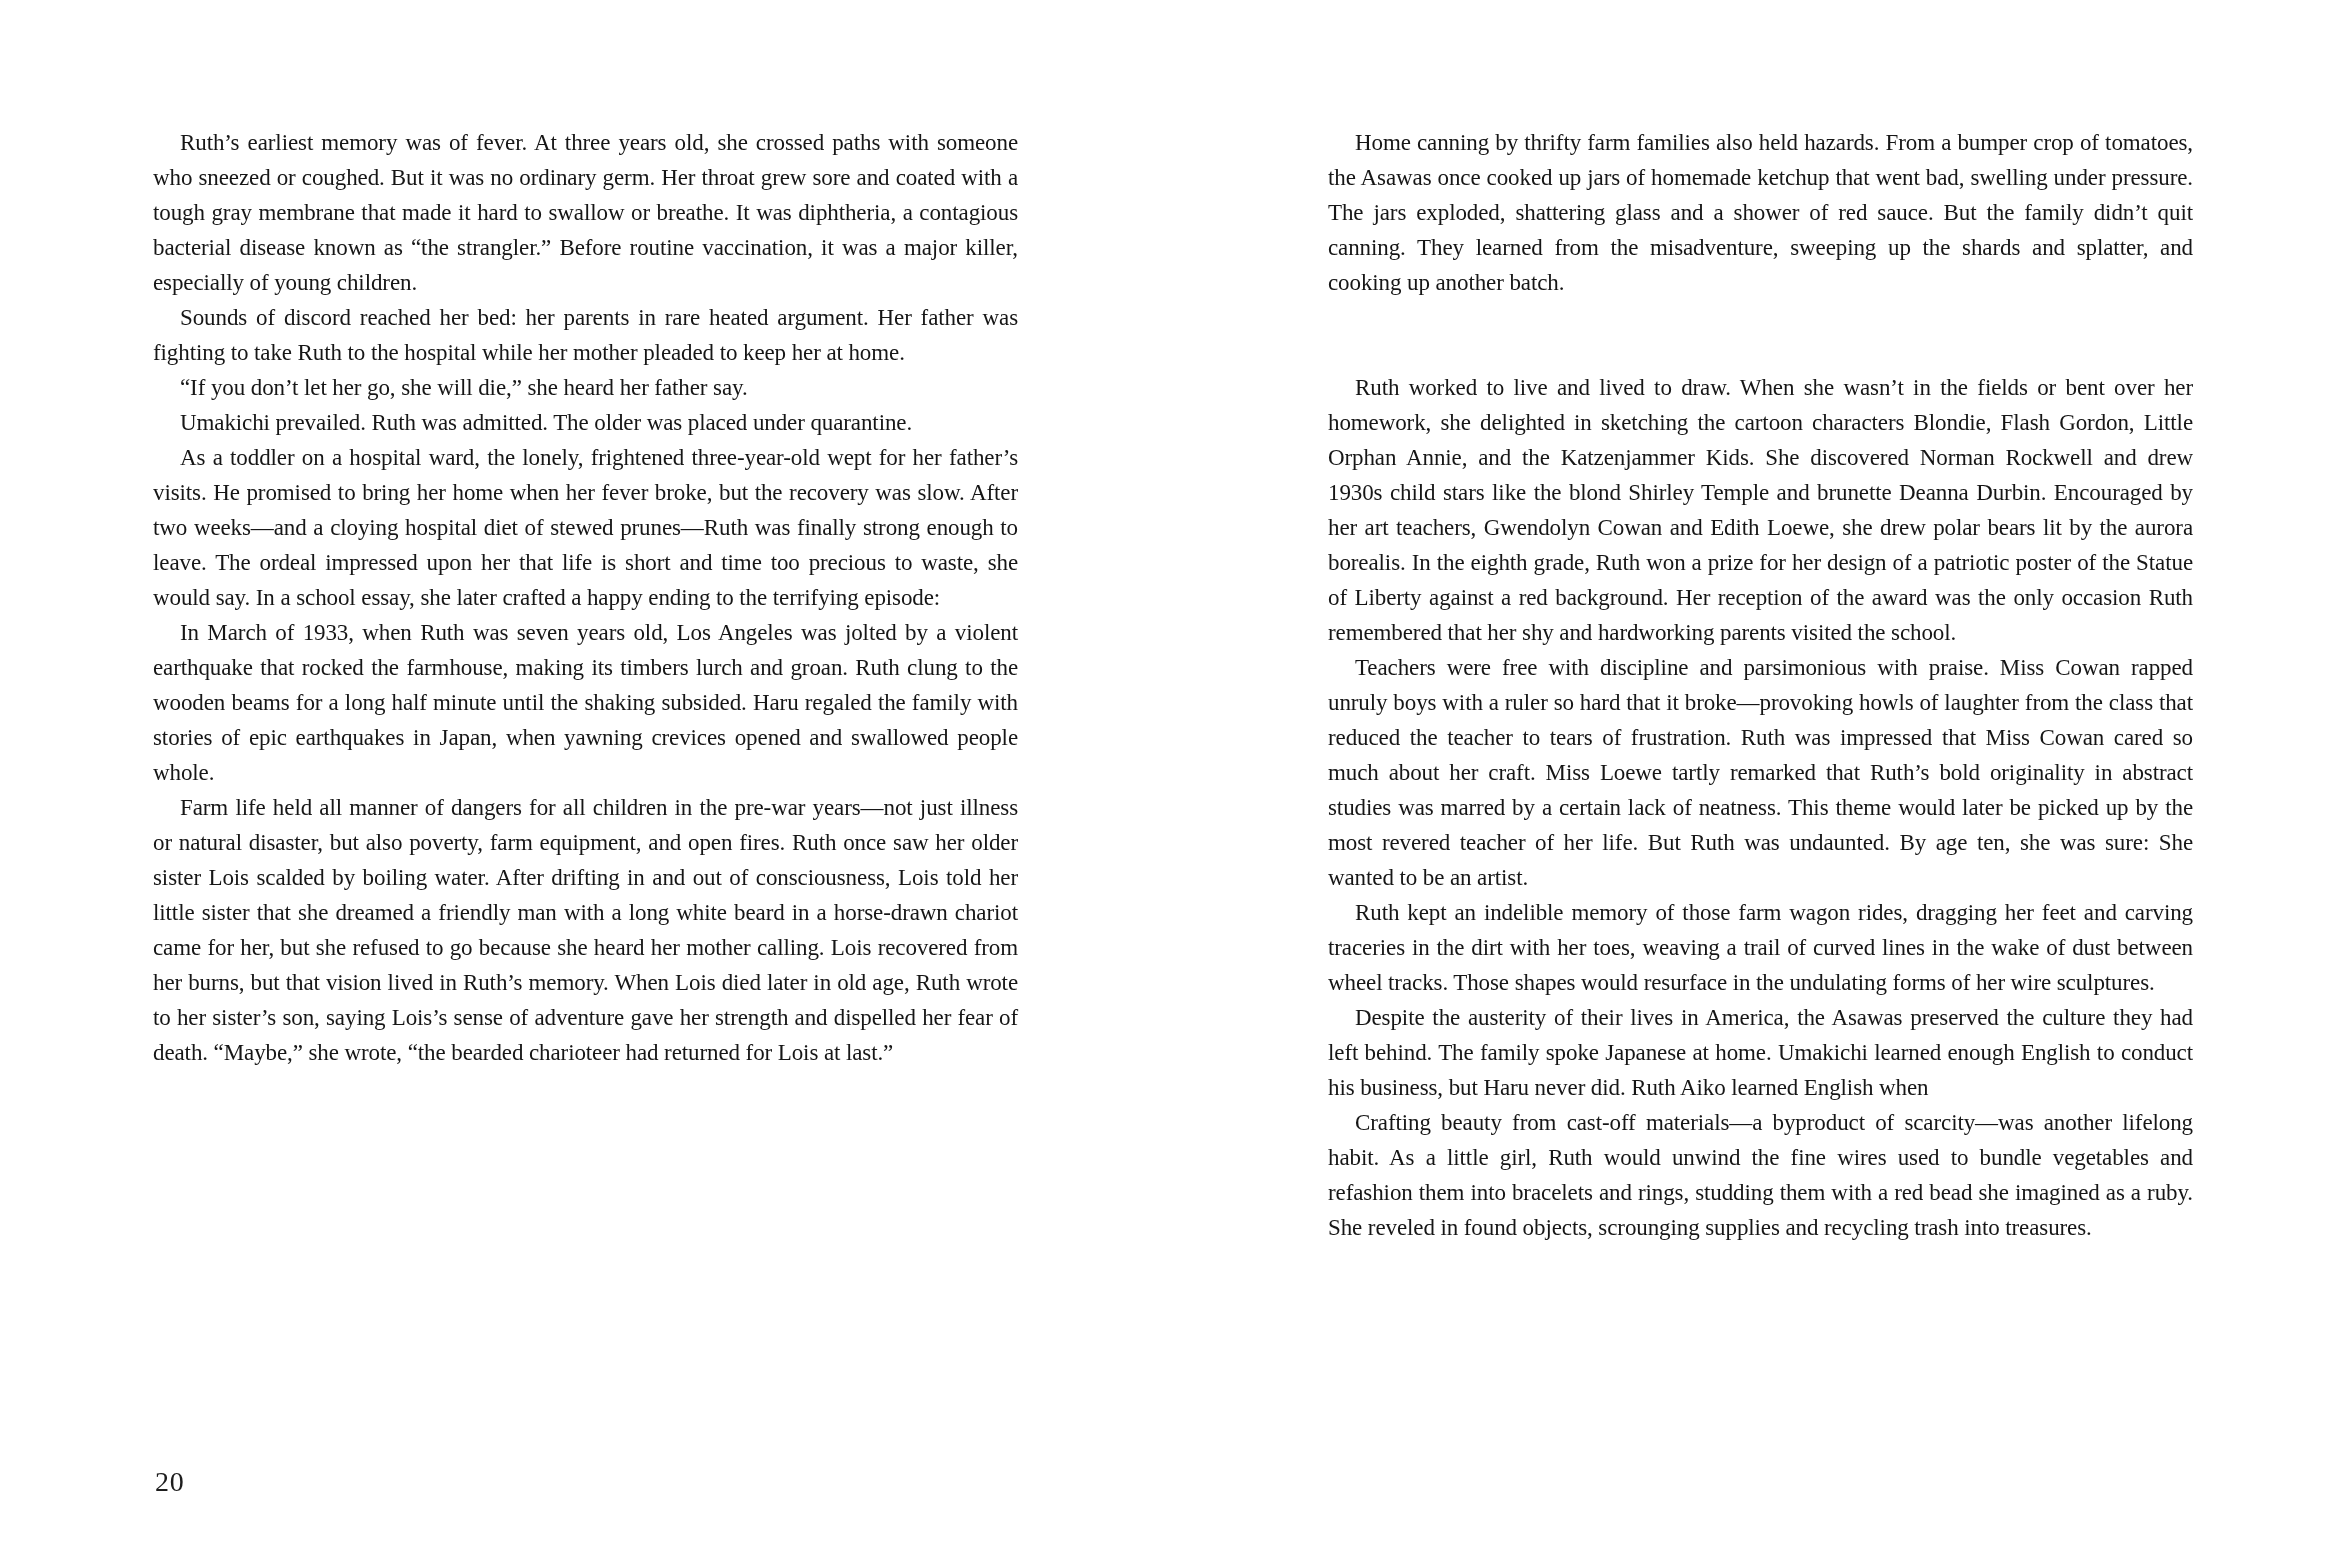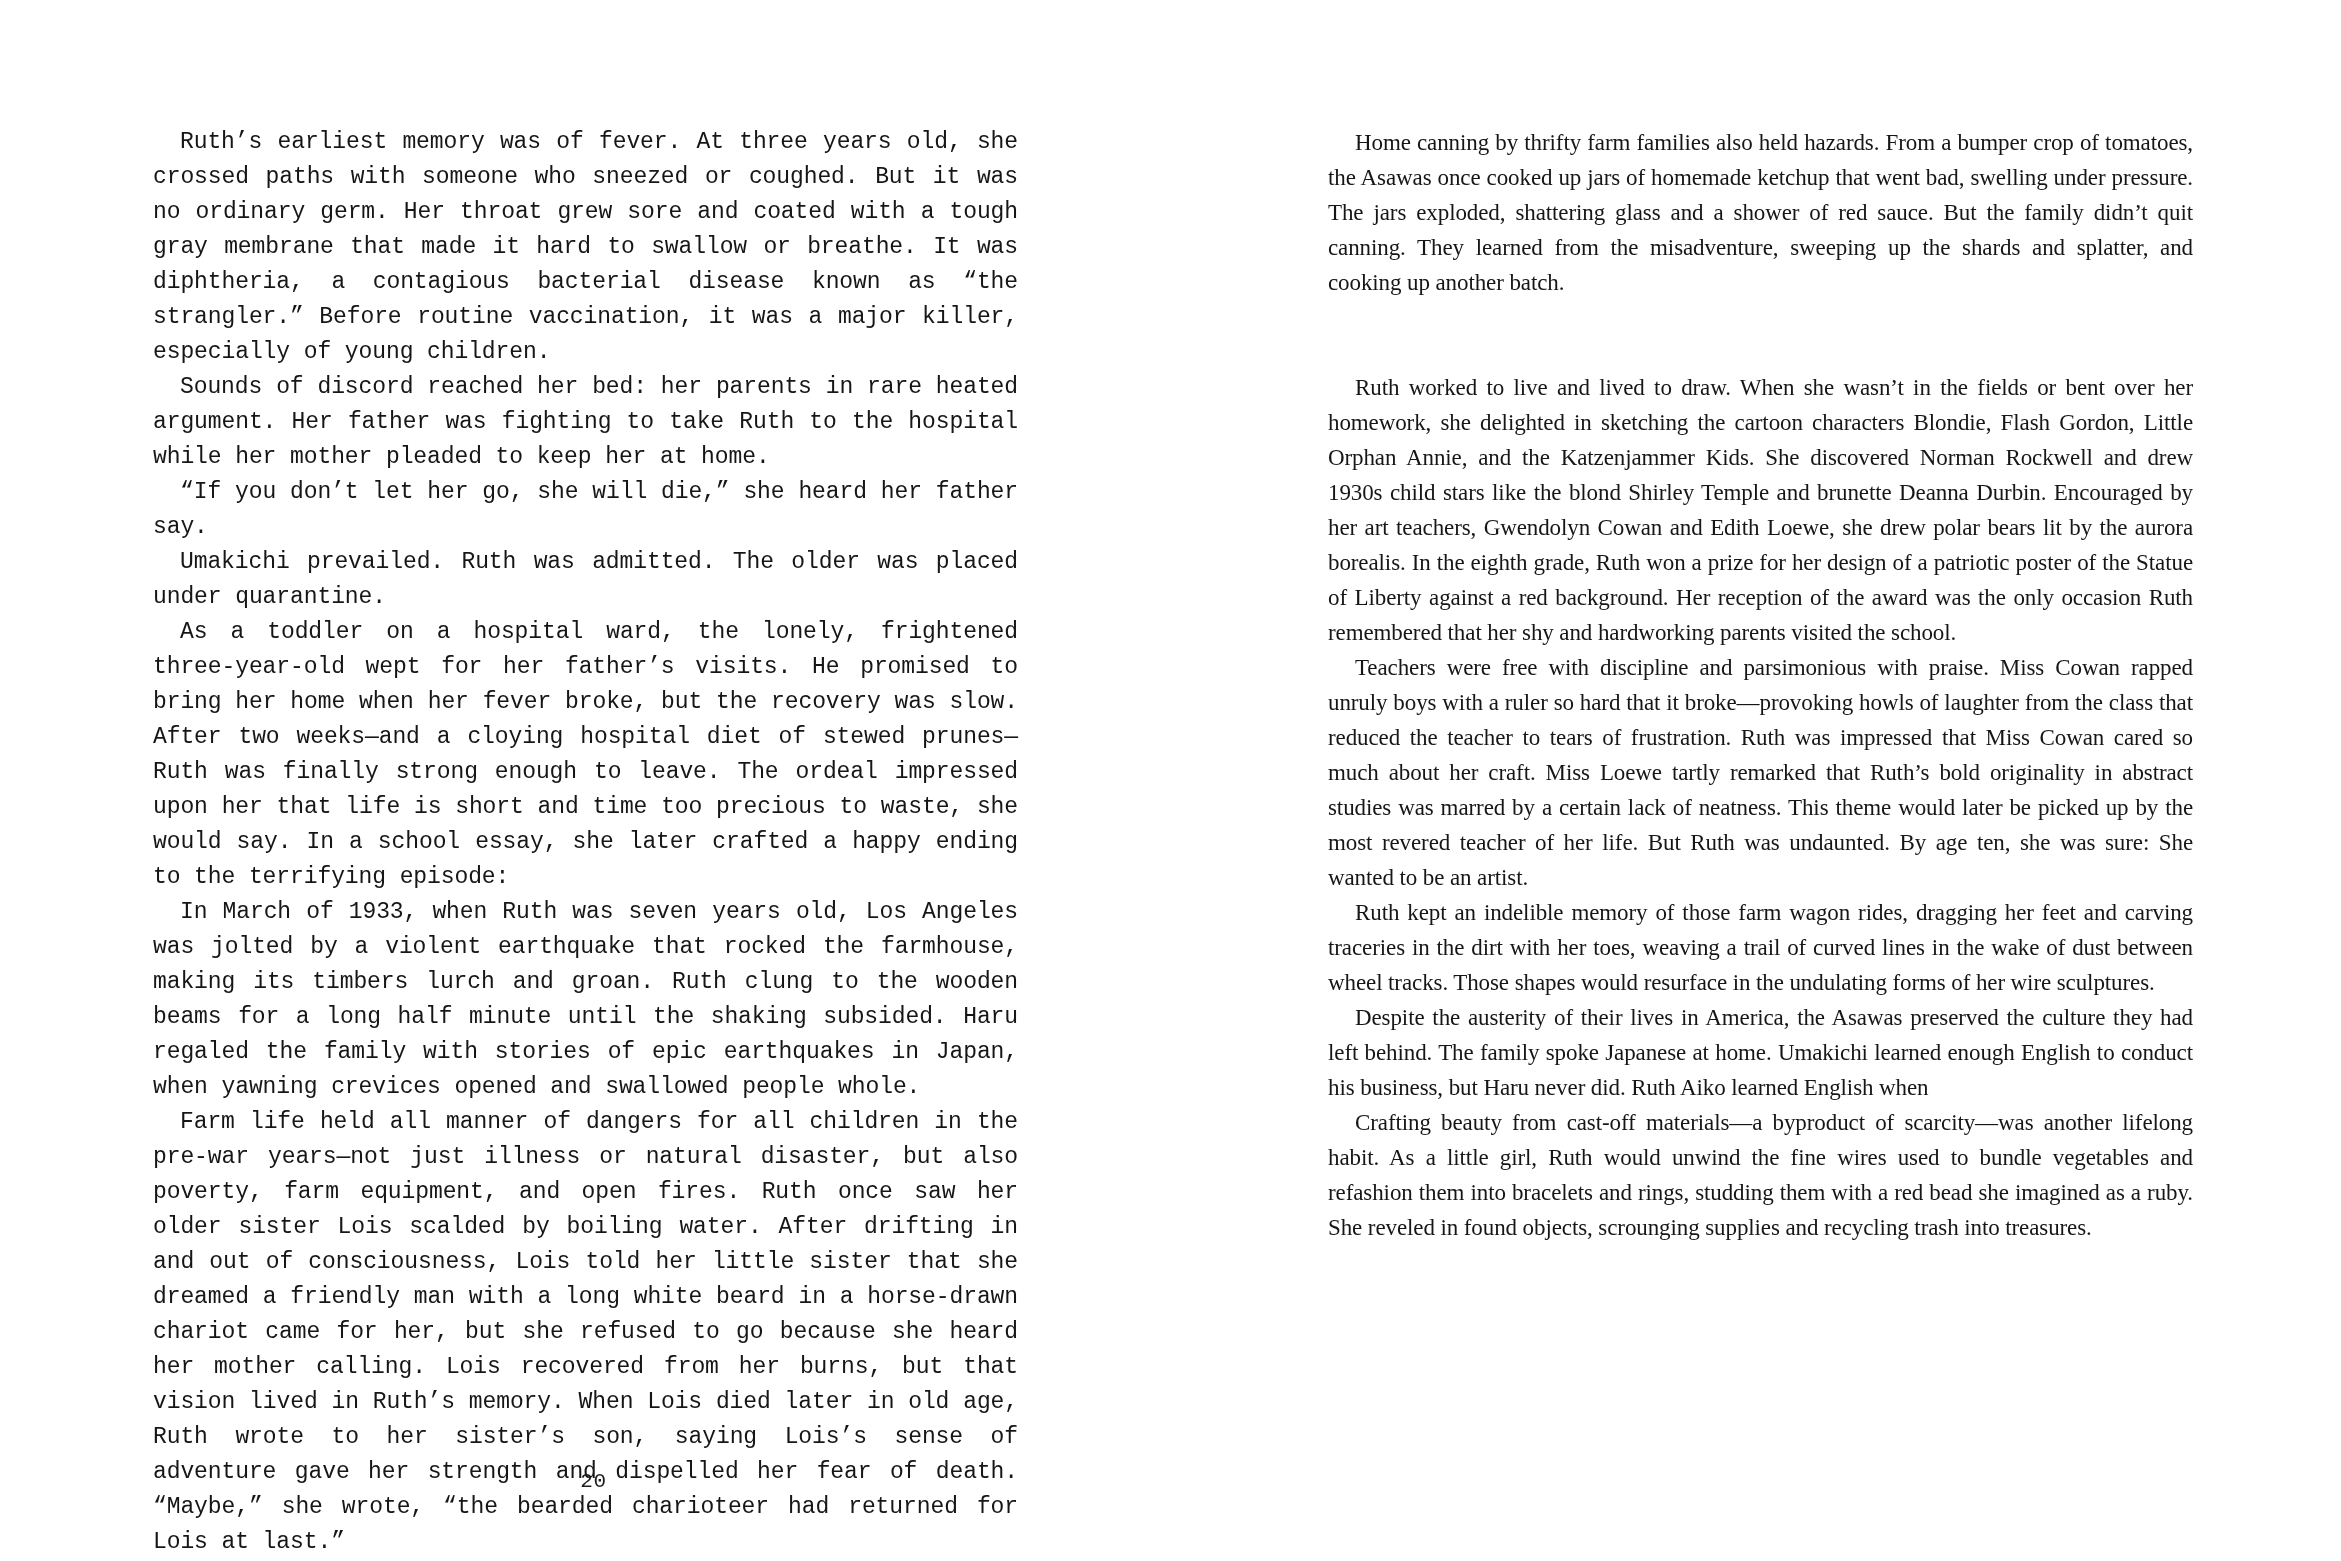--- a/index.html
+++ b/index.html
@@ -19,21 +19,21 @@
     height: 1562px;
     background: #ffffff;
     overflow: hidden;
   }
   .page {
     position: absolute;
     top: 0;
     height: 1562px;
     width: 865px;
   }
-  .page-left  { left: 153px; font-family: Liberation Mono, monospace; }
+  .page-left  { left: 153px; }
   .page-right { left: 1328px; }
   .text-block {
     position: absolute;
     top: 125px;
     left: 0;
     width: 865px;
     font-size: 23px;
     line-height: 35px;
     letter-spacing: -0.1px;
     text-align: justify;
@@ -49,24 +49,24 @@
     font-style: italic;
     text-indent: 21px;
     text-align: justify;
   }
   .section-break {
     height: 70px;
   }
   .folio {
     position: absolute;
     top: 1469px;
-    left: 8px;
+    left: 2px;
     width: 865px;
-    text-align: center;
-    font-size: 21px;
+    text-align: left;
+    font-size: 28px;
     line-height: 26px;
     letter-spacing: 0.7px;
     color: #1d1d1d;
   }
 </style>
 </head>
 <body>
 
 <div class="spread">
 

